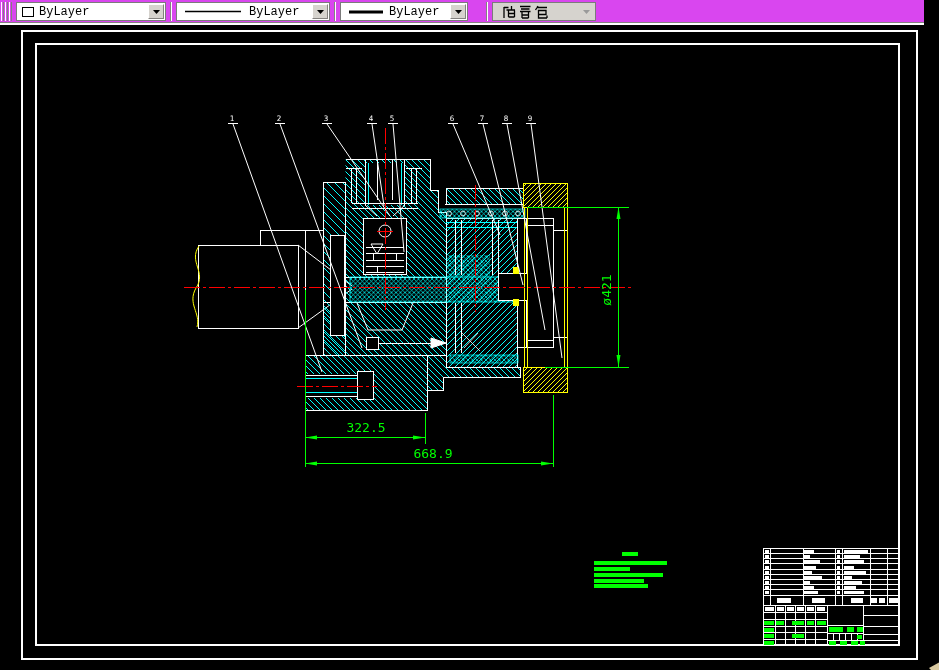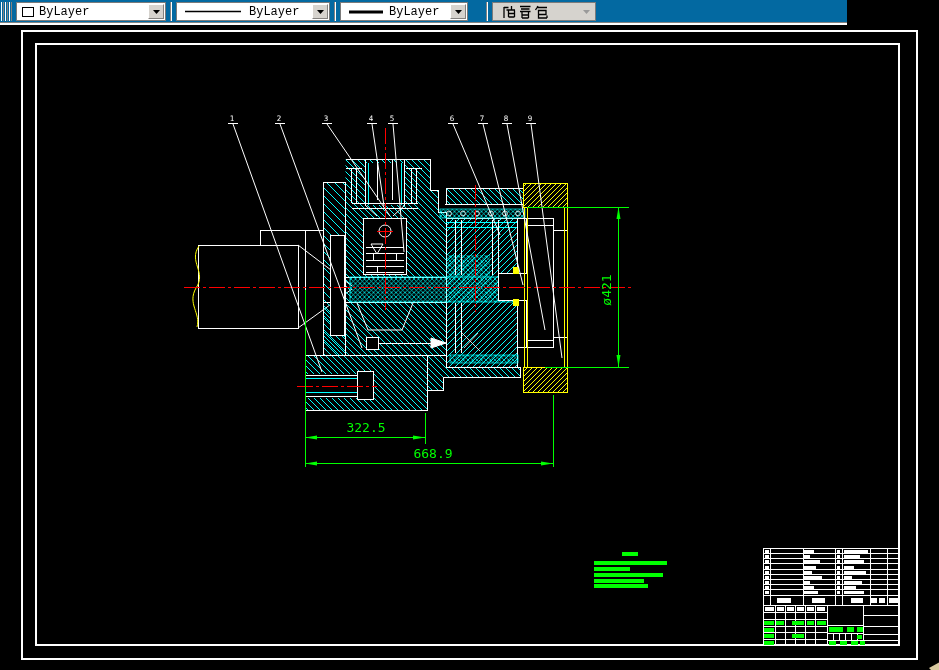--- a/index.html
+++ b/index.html
@@ -1,17 +1,17 @@
 <!DOCTYPE html>
 <html><head>
 <meta charset="utf-8">
 <style>
   * { margin:0; padding:0; box-sizing:border-box; }
   html,body { width:939px; height:670px; background:#000; overflow:hidden; font-family:"Liberation Sans",sans-serif; }
-  #toolbar { position:absolute; top:0; left:0; width:847px; height:23px; background:#0369a1; border-bottom:1px solid #848280; box-shadow:0 2px 0 #fff; z-index:5; }
+  #toolbar { position:absolute; top:0; left:0; width:924px; height:23px; background:#d946ef; border-bottom:1px solid #848280; box-shadow:0 2px 0 #fff; z-index:5; }
   .grip { position:absolute; top:2px; height:19px; width:3px; border-left:1px solid #fff; border-right:1px solid #848280; }
   .sep { position:absolute; top:2px; height:19px; width:2px; border-left:1px solid #848280; border-right:1px solid #fff; }
   .combo { position:absolute; top:2px; height:19px; background:#fff; border:1px solid #7b7b7b; display:flex; align-items:center; }
   .combo .txt { font-family:"Liberation Mono",monospace; font-size:12px; color:#000; white-space:nowrap; }
   .arrowbtn { position:absolute; right:1px; top:1px; width:16px; height:15px; background:#d6d3ce; border:1px solid; border-color:#fff #848280 #848280 #fff; display:flex; align-items:center; justify-content:center; }
   .arrowbtn svg { display:block; }
   .swatch { width:12px; height:10px; background:#fff; border:1px solid #000; margin-left:5px; }
   #combo4 { background:#d6d3ce; }
   #canvas-svg { position:absolute; top:0; left:0; z-index:1; }
 </style>

